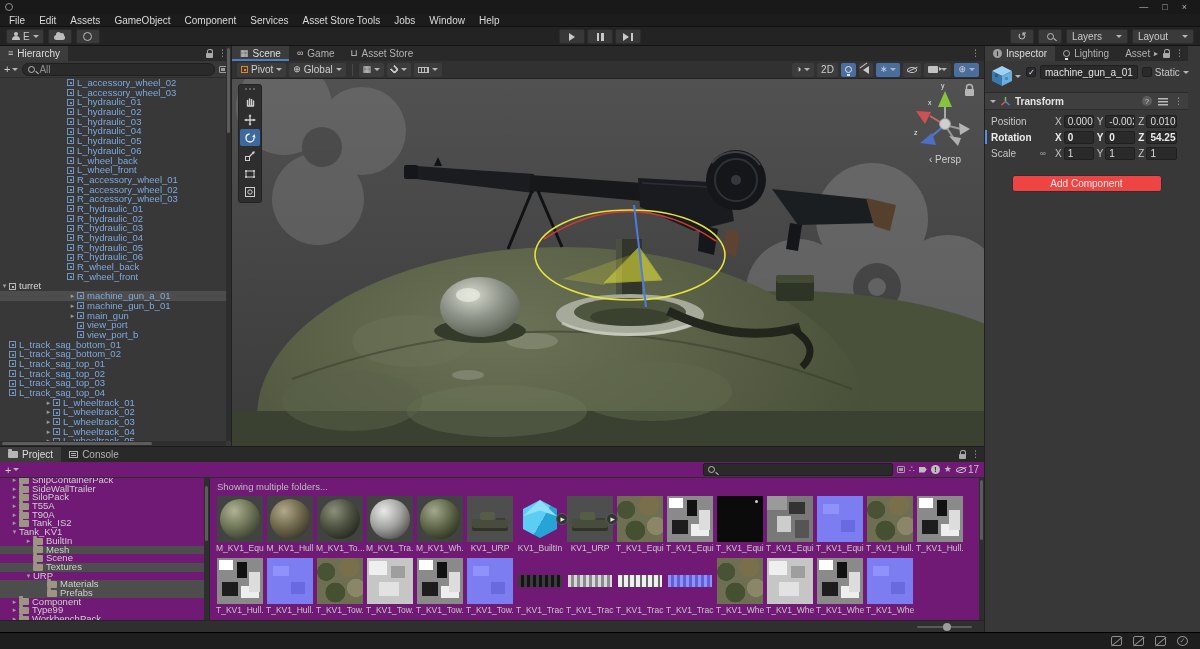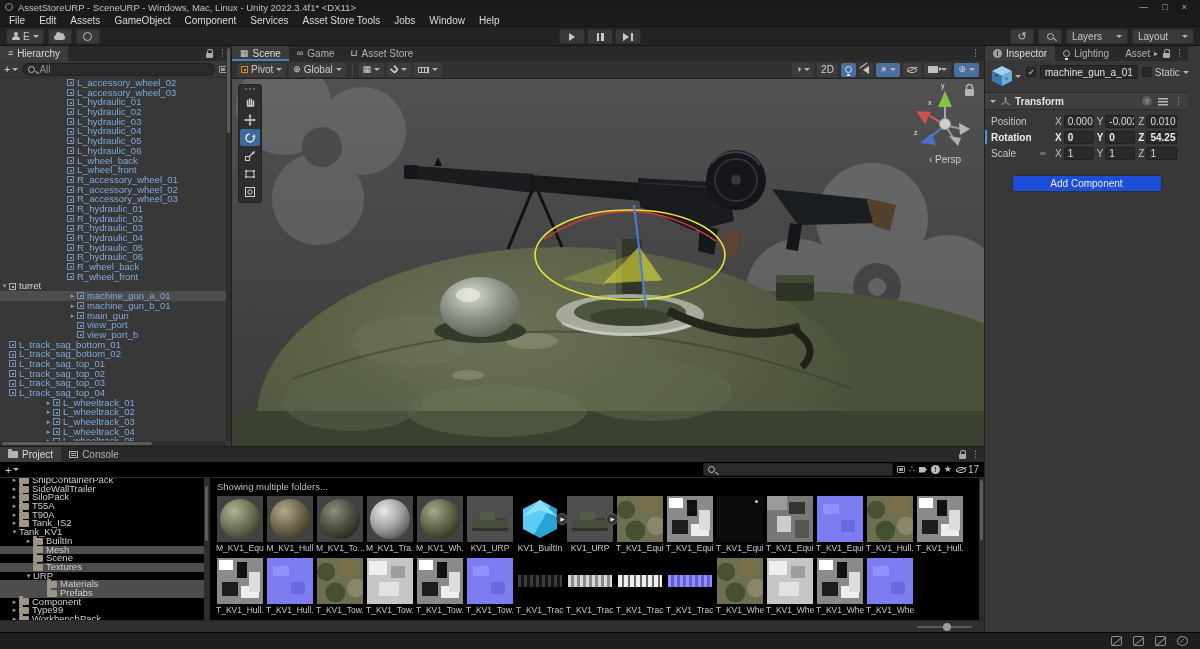--- a/index.html
+++ b/index.html
@@ -115,23 +115,23 @@
 .preset{width:10px;height:9px;background:linear-gradient(#b9b9b9,#b9b9b9) 0 1px/10px 1.5px no-repeat,linear-gradient(#b9b9b9,#b9b9b9) 0 4px/10px 1.5px no-repeat,linear-gradient(#b9b9b9,#b9b9b9) 0 7px/10px 1.5px no-repeat}
 .tbody{padding:3px 11px 0 6px}
 .trow{display:flex;align-items:center;height:16px;position:relative;gap:3px}
 .trow.override::before{content:"";position:absolute;left:-6px;top:1px;bottom:1px;width:2px;background:#5291dd}
 .trow.override .tlabel,.trow.override .tfield,.trow.override .axl{font-weight:bold;color:#ececec}
 .tlabel{width:46px;flex:none;color:#c6c6c6}
 .linkico{width:12px;flex:none;color:#b0b0b0;font-size:8px;text-align:left}
 .axg{display:flex;align-items:center;gap:2px;flex:1;min-width:0}
 .axl{color:#c6c6c6;flex:none}
 .tfield{flex:1;min-width:0;height:13px;background:#2a2a2a;border:1px solid #1f1f1f;border-radius:2px;display:flex;align-items:center;padding:0 3px;color:#dcdcdc;overflow:hidden;white-space:nowrap}
-.addc{margin:14px auto 0;width:150px;height:17px;background:#1d4ed8;border:1px solid #2f2f2f;border-radius:3px;color:#e8e8e8;display:flex;align-items:center;justify-content:center}
-
-.project{height:186px;background:#000000;border-top:1px solid #1c1c1c;display:flex;flex-direction:column;position:relative}
+.addc{margin:14px auto 0;width:150px;height:17px;background:#ef4444;border:1px solid #2f2f2f;border-radius:3px;color:#e8e8e8;display:flex;align-items:center;justify-content:center}
+
+.project{height:186px;background:#701a75;border-top:1px solid #1c1c1c;display:flex;flex-direction:column;position:relative}
 .ico-proj{width:10px;height:7px;background:#b5b5b5;border-radius:1px;position:relative;flex:none}
 .ico-proj::before{content:"";position:absolute;top:-2px;left:0;width:4px;height:2px;background:#b5b5b5;border-radius:1px 1px 0 0}
 .ico-console{width:9px;height:7px;border:1px solid #b0b0b0;position:relative;flex:none}
 .ico-console::before{content:"";position:absolute;left:1px;top:1px;width:5px;height:1px;background:#b0b0b0;box-shadow:0 2px 0 #b0b0b0}
 .ptoolbar{height:16px;display:flex;align-items:center;gap:4px;padding:0 5px;border-bottom:1px solid #2c2c2c}
 .psearch{margin-left:auto;width:190px;height:13px;background:#2a2a2a;border:1px solid #1f1f1f;border-radius:2px;display:flex;align-items:center;gap:4px;padding:0 4px;color:#8f8f8f}
 .pico{display:flex;align-items:center;gap:2px;color:#c5c5c5}
 .tagico{width:8px;height:6px;background:#bdbdbd;clip-path:polygon(0 0,70% 0,100% 50%,70% 100%,0 100%)}
 .bang{width:9px;height:9px;border-radius:50%;background:#bdbdbd;color:#2c2c2c;font-size:7px;font-weight:bold;display:flex;align-items:center;justify-content:center}
 .bang::before{content:"!"}
@@ -189,21 +189,20 @@
 .sbico.sq{border:1.3px solid #8c8c8c;border-radius:2px}
 .sbico.slash::after{content:"";position:absolute;left:-2px;top:4px;width:14px;height:1.4px;background:#8c8c8c;transform:rotate(-40deg)}
 .sbico.okc{border:1.3px solid #8c8c8c;border-radius:50%;color:#8c8c8c;font-size:7px;display:flex;align-items:center;justify-content:center}
 .sbico.okc::before{content:"✓"}
 </style>
 </head>
 <body>
 
 <div class="titlebar">
   <span class="unity-logo"></span>
-  <span class="ttl">AssetStoreURP - SceneURP - Windows, Mac, Linux - Unity 2022.3.4f1* &lt;DX11&gt;</span>
   <div class="winbtns">
     <span>—</span>
     <span>□</span>
     <span>×</span>
   </div>
 </div>
 
 <div class="menubar">
 
 <span class="menu-item">File</span>

